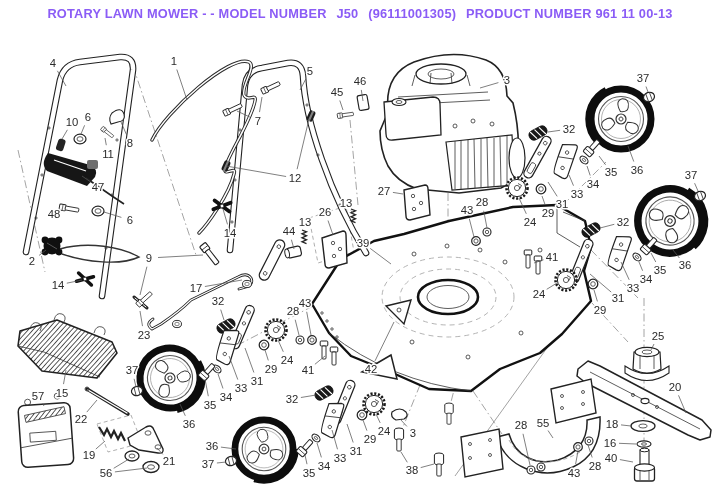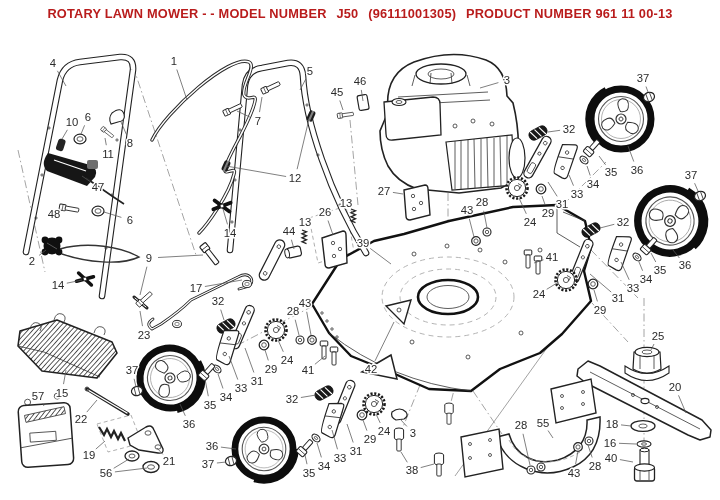--- a/index.html
+++ b/index.html
@@ -1,18 +1,18 @@
 <!DOCTYPE html>
 <html><head>
 <meta charset="utf-8">
 <style>
   html,body{margin:0;padding:0;background:#fff;}
   #page{position:relative;width:720px;height:500px;background:#fff;overflow:hidden;
         font-family:"Liberation Sans",sans-serif;}
-  header{position:absolute;top:6px;left:0;right:0;text-align:center;color:#b91c1c;
+  header{position:absolute;top:6px;left:0;right:0;text-align:center;color:#8b5cf6;
          font-size:12.8px;font-weight:600;letter-spacing:.2px;white-space:nowrap;}
   header span{margin:0 3px;}
   header .model{font-weight:800;}
   svg{position:absolute;left:0;top:0;}
   .o{fill:#fff;stroke:#222;}
   .thin{fill:none;stroke:#333;stroke-width:.8;}
   .thin2{fill:none;stroke:#7a7a7a;stroke-width:.7;}
   .gdash{fill:none;stroke:#ababab;stroke-width:.9;stroke-dasharray:5 4;}
   .pline{fill:none;stroke:#8d8d8d;stroke-width:.8;stroke-dasharray:8 3 1.5 3;}
   .dashq{fill:none;stroke:#9a9a9a;stroke-width:.8;stroke-dasharray:4 3;}

